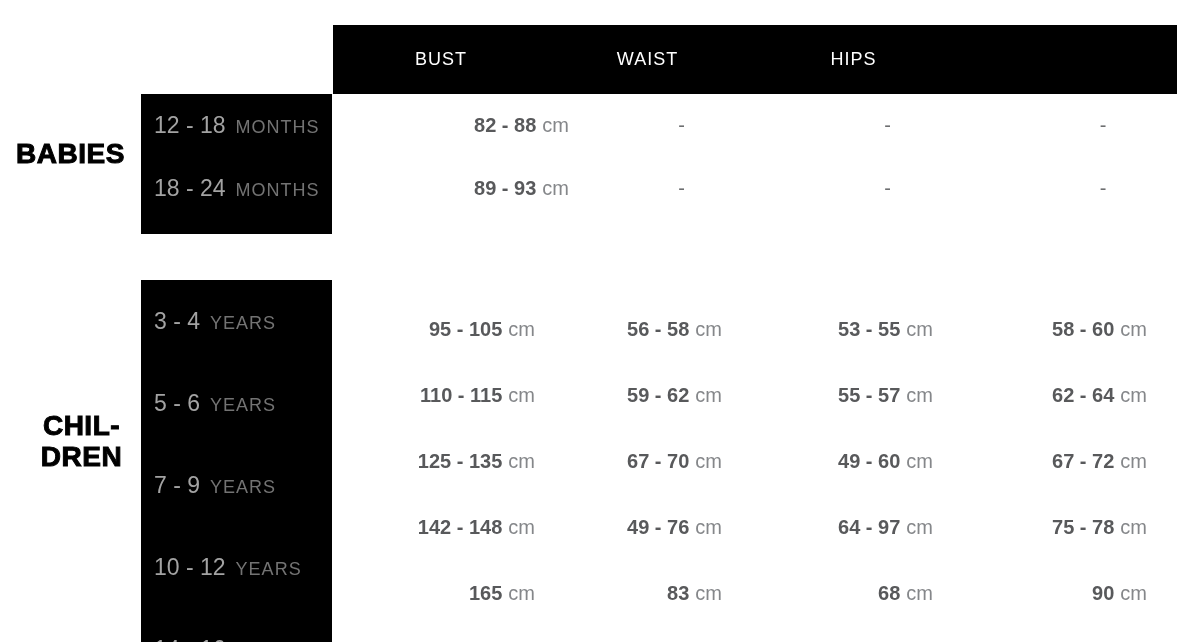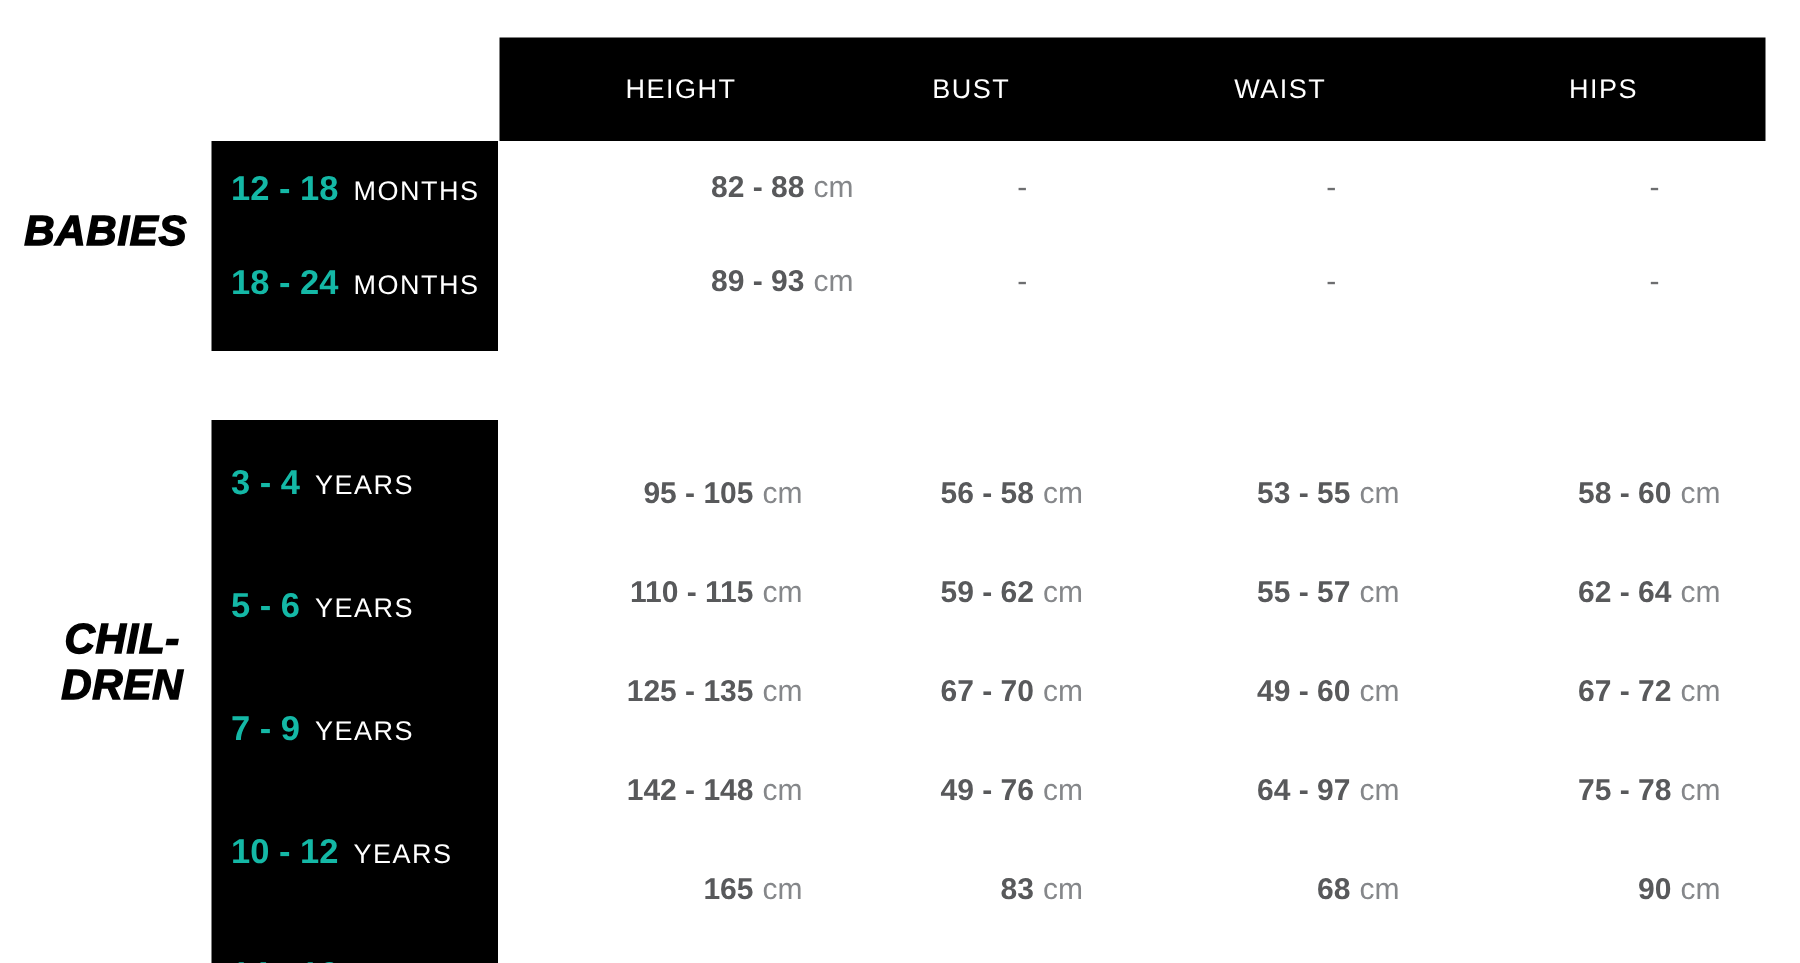--- a/index.html
+++ b/index.html
@@ -8,34 +8,34 @@
 
   
   .colheaders{position:absolute;left:333px;top:25px;width:844px;height:69px;background:#000;
               display:grid;grid-template-columns:216px 197px 215px 216px;align-items:center;}
   .hcell{color:#fff;text-align:center;font-size:18px;letter-spacing:1px;font-weight:400;}
   .hcell.h1{padding-left:26px;}
 
   
   .section-label{position:absolute;left:0;width:141px;display:flex;flex-direction:column;
                  justify-content:center;align-items:center;color:#000;font-weight:bold;
-                 font-style:italic;font-size:28px;line-height:1.08;letter-spacing:.5px;
+                 font-size:28px;line-height:1.08;letter-spacing:.5px;
                  -webkit-text-stroke:1px #000;box-sizing:border-box;text-align:center;}
   .babies-label{top:94px;height:140px;padding-bottom:20px;}
   .children-label{top:276px;height:331px;padding-left:22px;}
 
   
   .rowbox{position:absolute;left:141px;width:191px;background:#000;display:flex;
           flex-direction:column;box-sizing:border-box;}
   .babies-box{top:94px;height:140px;padding-bottom:14px;}
   .children-box{top:280px;height:422px;padding-bottom:12px;}
   .rowlabel{flex:1;display:flex;align-items:center;padding-left:13px;}
   .rl-inner{display:block;white-space:nowrap;}
-  .range{color:#14b8a6;font-weight:bold;font-size:23px;}
-  .runit{color:#ffffff;font-size:18px;margin-left:10px;letter-spacing:1px;text-align:center;}
+  .range{color:#a3a3a3;font-weight:normal;font-size:23px;}
+  .runit{color:#737373;font-size:18px;margin-left:10px;letter-spacing:1px;text-align:center;}
 
   
   .datagrid{position:absolute;left:333px;width:844px;display:grid;box-sizing:border-box;
             grid-template-columns:216px 197px 215px 216px;}
   .babies-data{top:94px;height:140px;grid-template-rows:repeat(2,1fr);padding-bottom:14px;padding-left:34px;}
   .children-data{top:296px;height:331px;grid-template-rows:repeat(5,1fr);text-align:center;}
   .cell{display:flex;align-items:center;justify-content:flex-end;white-space:nowrap;}
   .cell.c1{padding-right:14px;}
   .cell.c2{padding-right:24px;}
   .cell.c3{padding-right:28px;}
@@ -44,21 +44,20 @@
   .cell .unit{color:#85878a;font-size:20px;margin-left:6px;font-weight:400;}
   .cell.dash{justify-content:center;padding-right:0;}
   .cell.dash .num{font-weight:400;color:#6d6e70;}
 </style>
 </head>
 <body>
 
 <div class="sheet">
 
   <div class="colheaders">
-    <div class="hcell h1">HEIGHT</div>
     <div class="hcell h2">BUST</div>
     <div class="hcell h3">WAIST</div>
     <div class="hcell h4">HIPS</div>
   </div>
 
   <div class="section-label babies-label">
     <span>BABIES</span>
     <span></span>
   </div>
 

